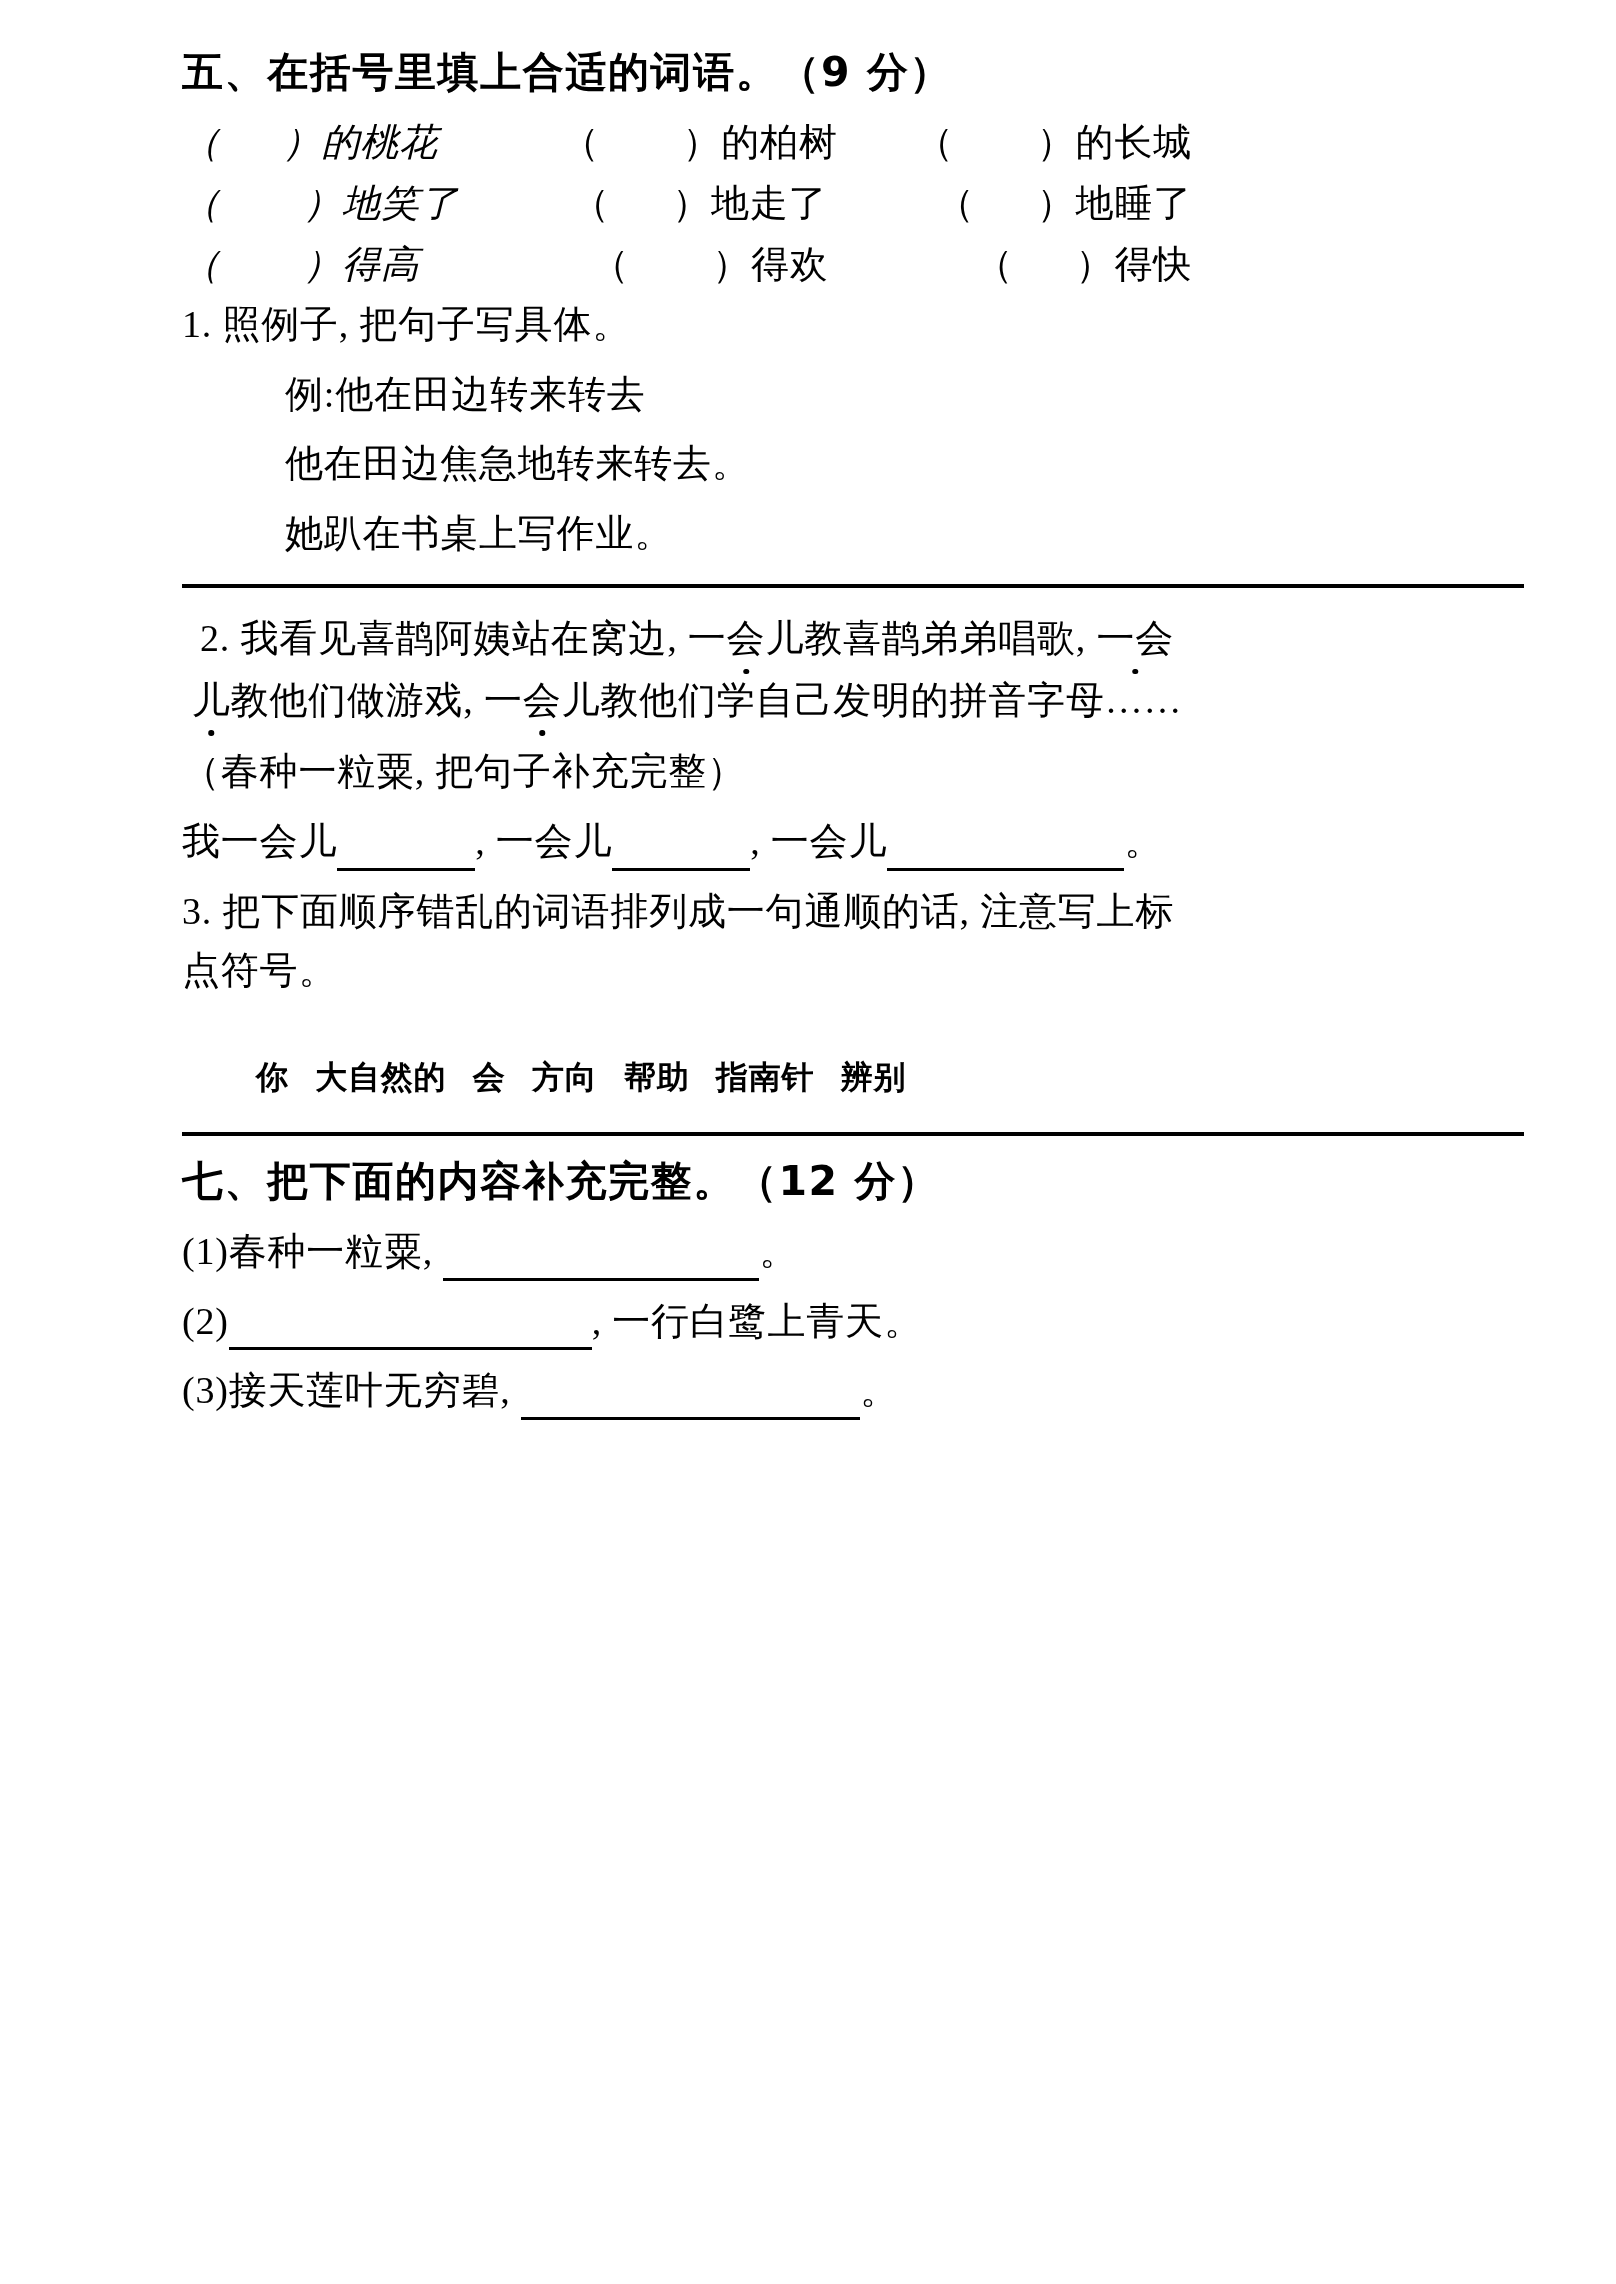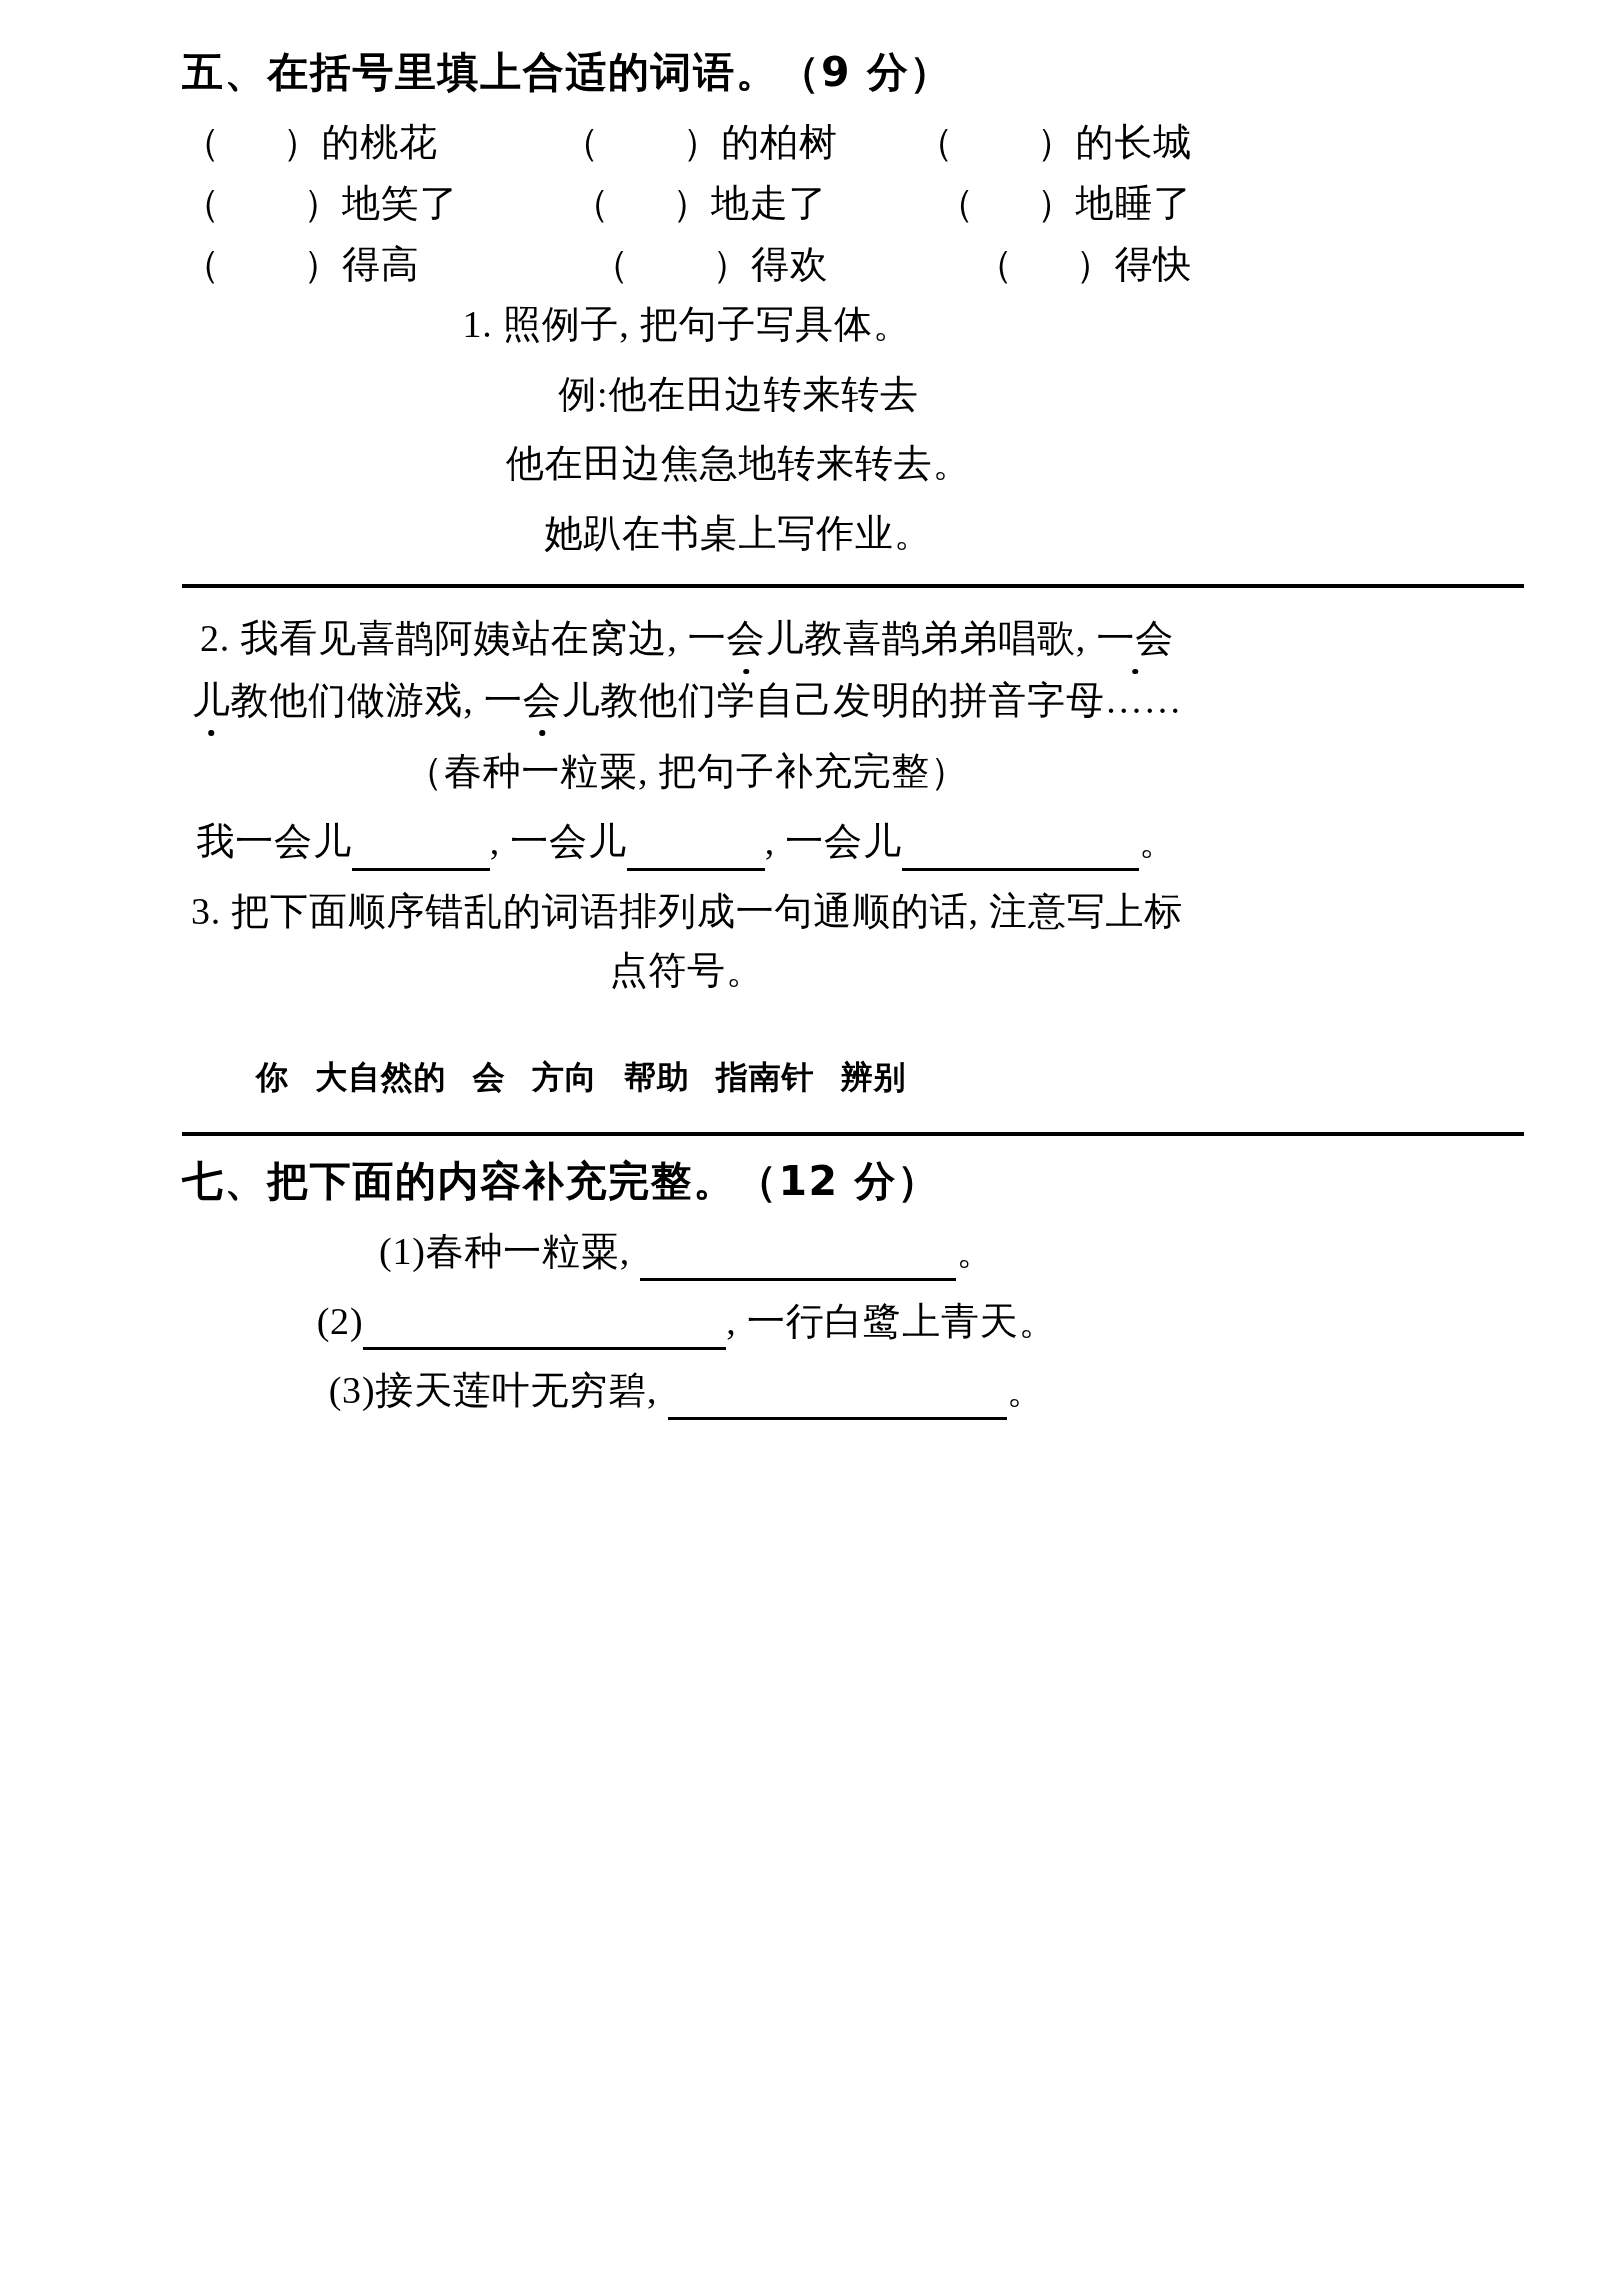--- a/index.html
+++ b/index.html
@@ -29,21 +29,20 @@
     line-height: 1.25;
     margin: 0 0 14px 0;
     white-space: nowrap;
   }
   .line {
     font-size: 38px;
     line-height: 1.55;
     letter-spacing: 0.8px;
     white-space: pre;
     margin: 0;
-    text-align: center;
   }
   .line-wrap {
     font-size: 38px;
     line-height: 1.62;
     letter-spacing: 0.8px;
     margin: 0;
     text-align: center;
   }
   .indent-2 { margin-left: 103px; }
   .gap-s { height: 11px; }
@@ -59,21 +58,21 @@
   .heading-7 { margin-top: 8px; }
   .blank-row {
     display: flex;
     font-size: 38px;
     line-height: 1.6;
     letter-spacing: 0.8px;
   }
   .cell {
     white-space: pre;
   }
-  .cell-1 { width: 474px; }
+  .cell-1 { width: 474px; font-style: italic; }
   .cell-2 { width: 474px; margin-left: 25px; }
   .dotword {
     position: relative;
     display: inline-block;
   }
   .dotword::after {
     content: "";
     position: absolute;
     left: 50%;
     transform: translateX(-50%);

